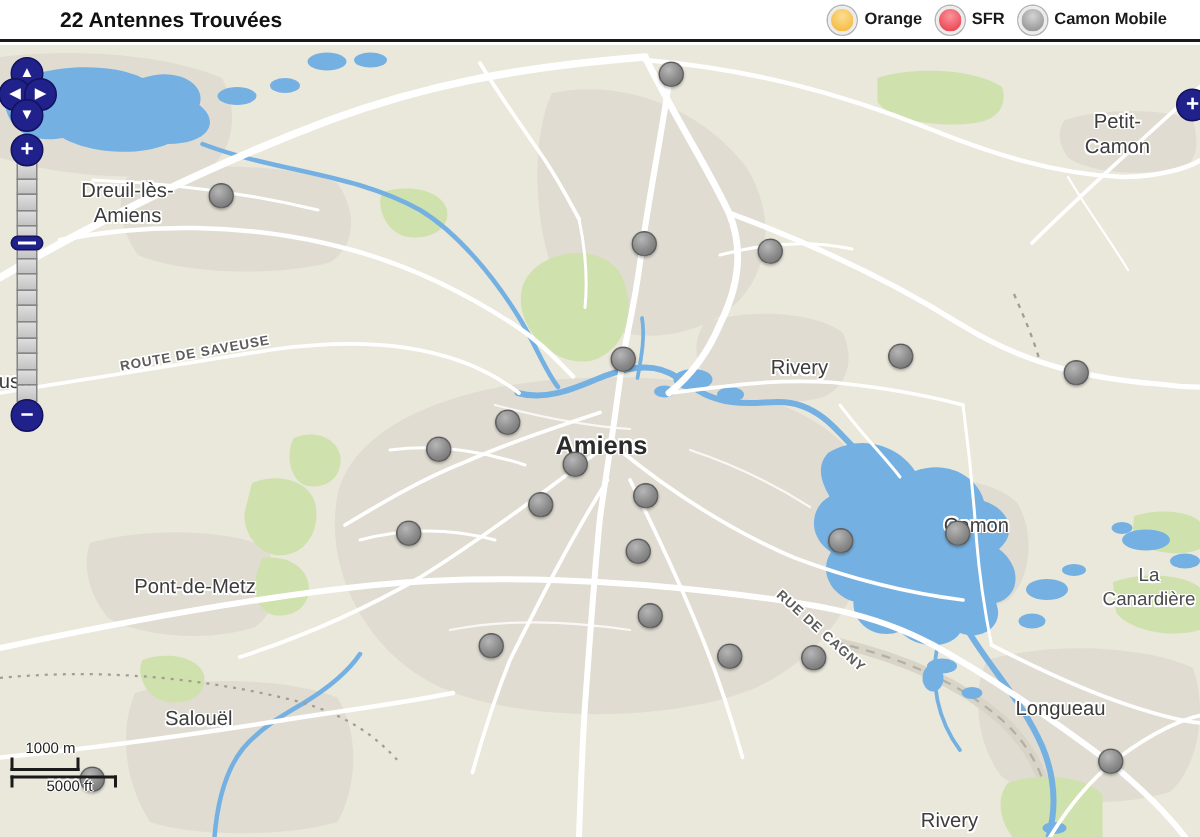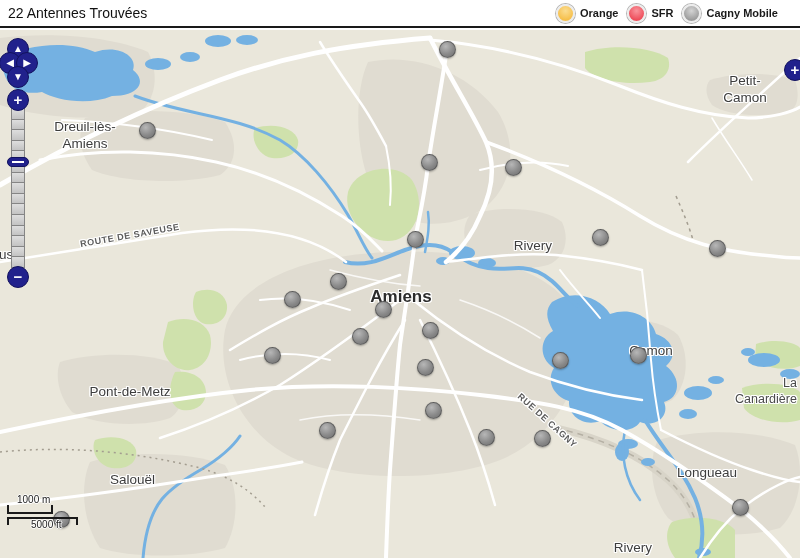--- a/index.html
+++ b/index.html
@@ -8,21 +8,21 @@
     font-family:"Liberation Sans", sans-serif;
     background:#fff;
   }
   
   #header{
     position:absolute;top:0;left:0;width:800px;height:28px;
     background:#ffffff;border-bottom:2px solid #1a1a1a;
     display:flex;align-items:center;justify-content:space-between;
     box-sizing:border-box;padding:0 22px 0 8px;
   }
-  .title{font-size:14px;font-weight:normal;color:#111;}
+  .title{font-size:14px;font-weight:bold;color:#111;margin-left:32px;}
   .legend{display:flex;align-items:flex-end;gap:9px;}
   .legend-item{display:flex;align-items:center;gap:5px;cursor:pointer;}
   .legend-dot{
     width:15px;height:15px;border-radius:50%;
     border:2px solid #ececec;box-shadow:0 0 0 1px #b5b5b5;
     display:inline-block;
   }
   .legend-label{font-size:11px;font-weight:bold;color:#1a1a1a;white-space:nowrap;}
   
   #map{
@@ -95,21 +95,21 @@
       <span class="legend-item">
         <span class="legend-dot" style="background: radial-gradient(circle at 50% 32%, rgb(251, 221, 146), rgb(246, 191, 74) 72%);"></span>
         <span class="legend-label">Orange</span>
       </span>
       <span class="legend-item">
         <span class="legend-dot" style="background: radial-gradient(circle at 50% 32%, rgb(249, 148, 156), rgb(238, 77, 90) 72%);"></span>
         <span class="legend-label">SFR</span>
       </span>
       <span class="legend-item">
         <span class="legend-dot" style="background: radial-gradient(circle at 50% 32%, rgb(212, 212, 212), rgb(156, 156, 156) 72%);"></span>
-        <span class="legend-label">Cagny Mobile</span>
+        <span class="legend-label">Camon Mobile</span>
       </span>
     </span>
 </div>
 
 <div id="map">
 
   <svg width="800" height="528" viewBox="0 30 800 528">
     <rect x="0" y="30" width="800" height="528" fill="#eae7db"></rect>
 
     <g fill="#e0dcd1">
@@ -211,21 +211,21 @@
     </g>
   </svg>
 
   <div class="layer">
       <div class="map-label lbl-town" style="left: 85px; top: 106px; transform: translate(-50%, -50%);">Dreuil-lès-
 Amiens</div>
       <div class="map-label lbl-town" style="left: 745px; top: 60px; transform: translate(-50%, -50%);">Petit-Camon</div>
       <div class="map-label lbl-town" style="left: 533px; top: 216px; transform: translate(-50%, -50%);">Rivery</div>
       <div class="map-label lbl-city" style="left: 401px; top: 267px; transform: translate(-50%, -50%);">Amiens</div>
       <div class="map-label lbl-town" style="left: 651px; top: 321px; transform: translate(-50%, -50%);">Camon</div>
-      <div class="map-label lbl-locality" style="left: 766px; top: 362px; transform: translate(-50%, -50%); text-align: right;">La
+      <div class="map-label lbl-locality" style="left: 766px; top: 362px; transform: translate(-50%, -50%);">La
 Canardière</div>
       <div class="map-label lbl-town" style="left: 130px; top: 362px; transform: translate(-50%, -50%);">Pont-de-Metz</div>
       <div class="map-label lbl-town" style="left: 125px; top: 450px; transform: translate(-50%, -50%); padding-left: 15px;">Salouël</div>
       <div class="map-label lbl-town" style="left: 707px; top: 443px; transform: translate(-50%, -50%);">Longueau</div>
       <div class="map-label lbl-town" style="left: 633px; top: 518px; transform: translate(-50%, -50%);">Rivery</div>
       <div class="map-label lbl-town" style="left: 10px; top: 225px; transform: translate(-50%, -50%);">use</div>
       <div class="map-label lbl-street" style="left: 130px; top: 206px; transform: translate(-50%, -50%) rotate(-10deg);">ROUTE DE SAVEUSE</div>
       <div class="map-label lbl-street" style="left: 547px; top: 391px; transform: translate(-50%, -50%) rotate(42deg);">RUE DE CAGNY</div>
     </div>
   <div class="layer">

